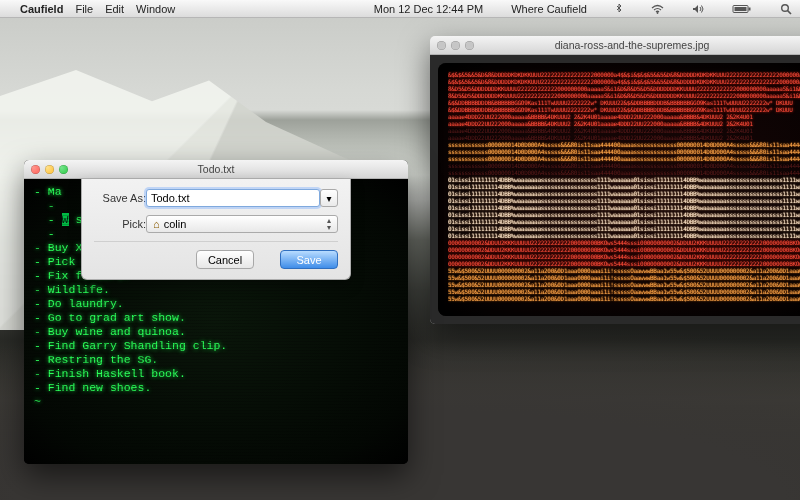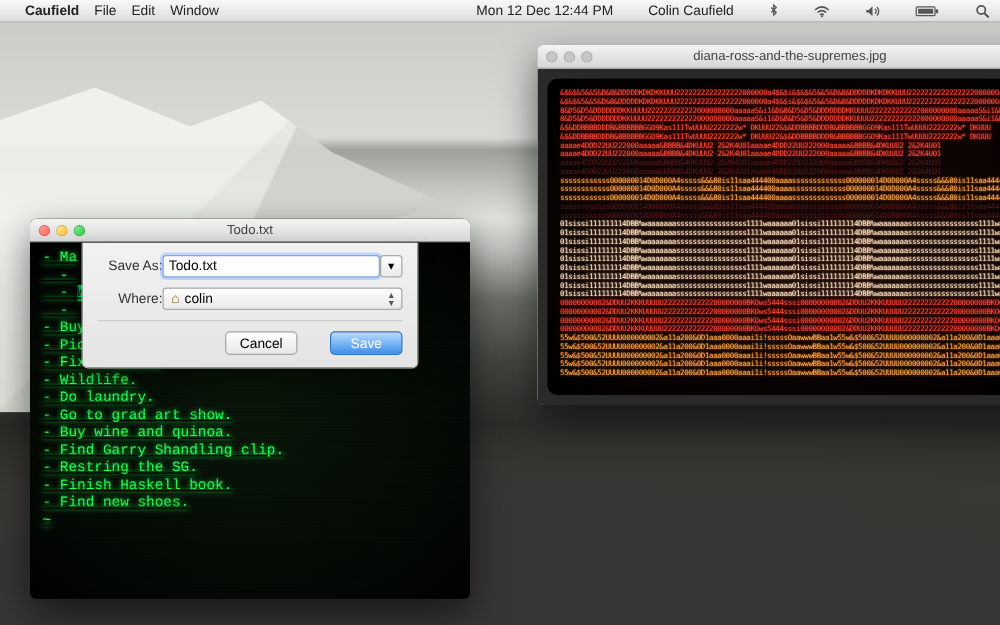--- a/index.html
+++ b/index.html
@@ -56,21 +56,21 @@
   }
   .traffic { display:flex; gap:5px; padding:0 7px; }
   .dot { width:9px; height:9px; border-radius:50%; box-shadow: inset 0 0 0 .5px rgba(0,0,0,.25); }
   .dot.close { background: radial-gradient(circle at 30% 30%, #ff958c, #ff5f57); }
   .dot.min   { background: radial-gradient(circle at 30% 30%, #ffe08a, #febc2e); }
   .dot.zoom  { background: radial-gradient(circle at 30% 30%, #74e48b, #28c840); }
   .dot.inactive { background:#c6c6c6; }
   .wintitle { position:absolute; left:0; right:0; text-align:center; pointer-events:none; }
 
   
-  #termwin { left: 24px; top: 175px; width: 352px; height: 304px; background:#000;text-decoration:underline; }
+  #termwin { left: 24px; top: 160px; width: 384px; height: 304px; background:#000; }
   .crt {
     position:relative;
     width:100%; height:calc(100% - 19px);
     background: radial-gradient(ellipse at center, #0a160a 0%, #030703 80%, #000 100%);
     overflow:hidden;
   }
   .crt::after{ 
     content:""; position:absolute; inset:0;
     background: repeating-linear-gradient(to bottom, rgba(0,0,0,.18) 0 1px, transparent 1px 3px);
     pointer-events:none;
@@ -138,21 +138,21 @@
 </div>
 
 <div class="menubar">
   <span class="apple mb-item"></span>
   <span class="mb-item" style="font-weight:600">Caufield</span>
   <span class="mb-item">File</span>
   <span class="mb-item">Edit</span>
   <span class="mb-item">Window</span>
   <div class="right">
     <span class="mb-item">Mon 12 Dec  12:44 PM</span>
-    <span class="mb-item">Colin Caufield</span>
+    <span class="mb-item">Where Caufield</span>
     <span class="mb-item">
       <svg width="8" height="11">
           <path d="M2 3 L6 7 L4 9 L4 1 L6 3 L2 7" fill="none" stroke="#555" stroke-width="1"></path>
         </svg>
     </span>
     <span class="mb-item">
       <svg width="13" height="10">
           <path d="M1 4 Q6.5 -1 12 4 M3 6 Q6.5 3 10 6 M5 8 Q6.5 6.5 8 8" fill="none" stroke="#555" stroke-width="1.2"></path>
           <circle cx="6.5" cy="9" r=".9" fill="#555"></circle>
         </svg>
@@ -259,21 +259,21 @@
 </div>
   </div>
 
   <div class="sheet">
     <div class="sheet-row">
       <label>Save As:</label>
       <input type="text" value="Todo.txt" style="">
       <div class="disclosure">▾</div>
     </div>
     <div class="sheet-row">
-      <label>Where:</label>
+      <label>Pick:</label>
       <div class="where-select">
         <span class="home">⌂</span>
         <span>colin</span>
         <span class="arrows">▴<br>▾</span>
       </div>
     </div>
     <hr>
     <div class="sheet-buttons">
       <button class="btn">Cancel</button>
       <button class="btn primary">Save</button>

